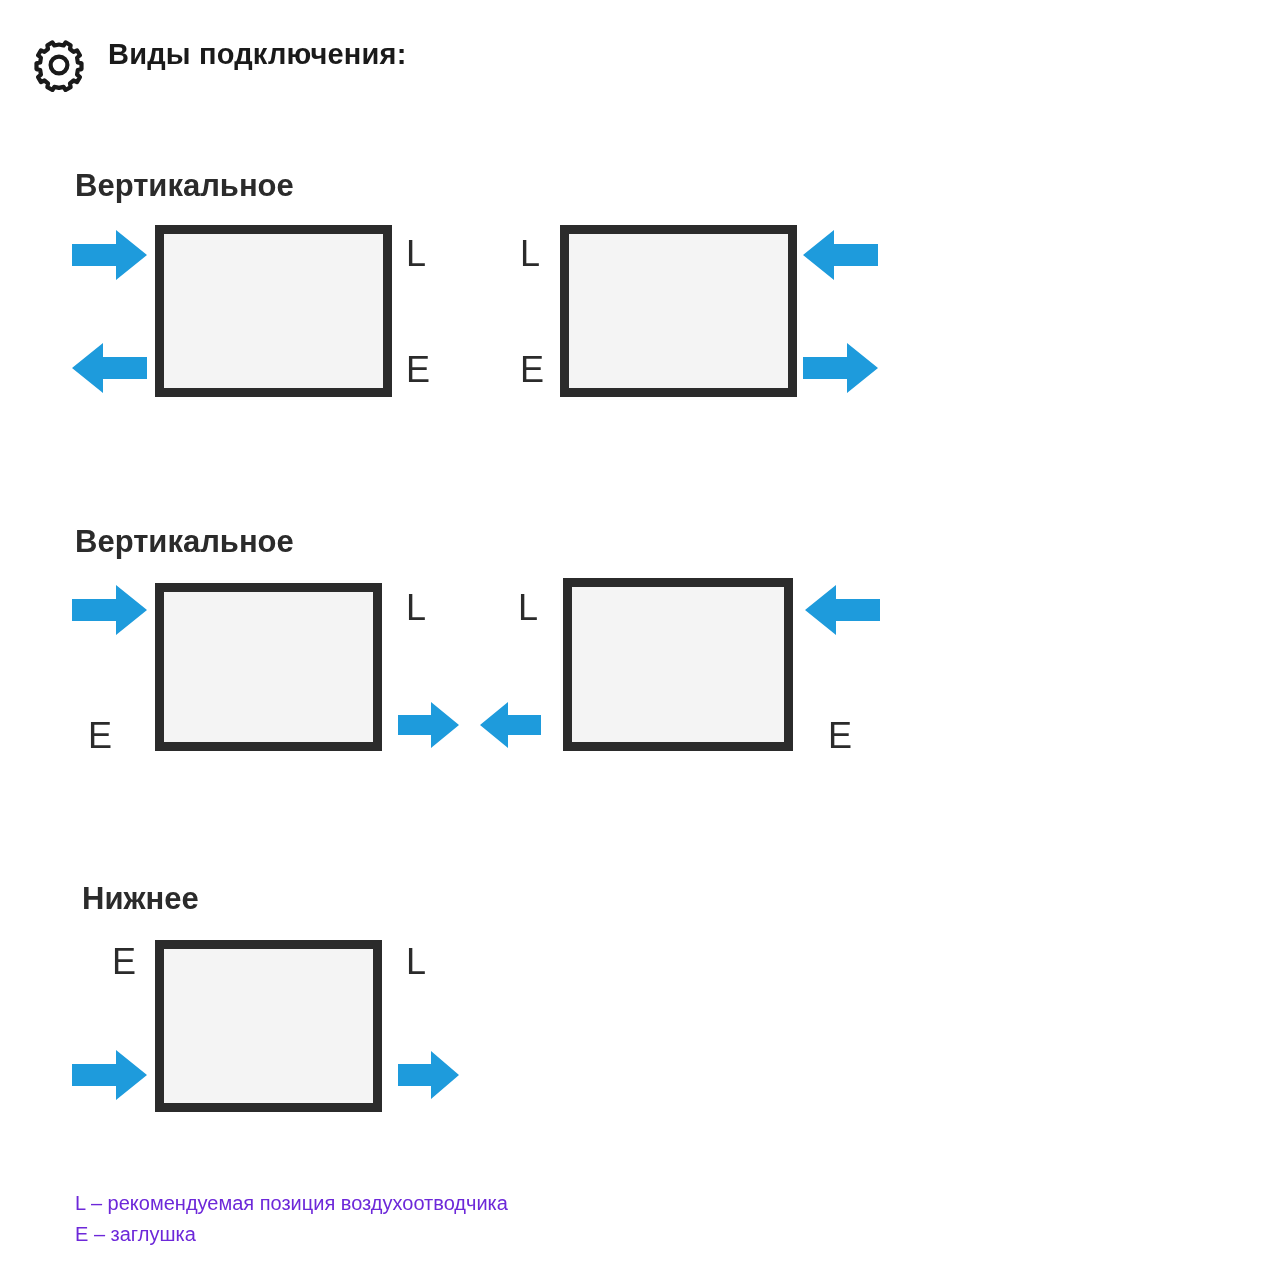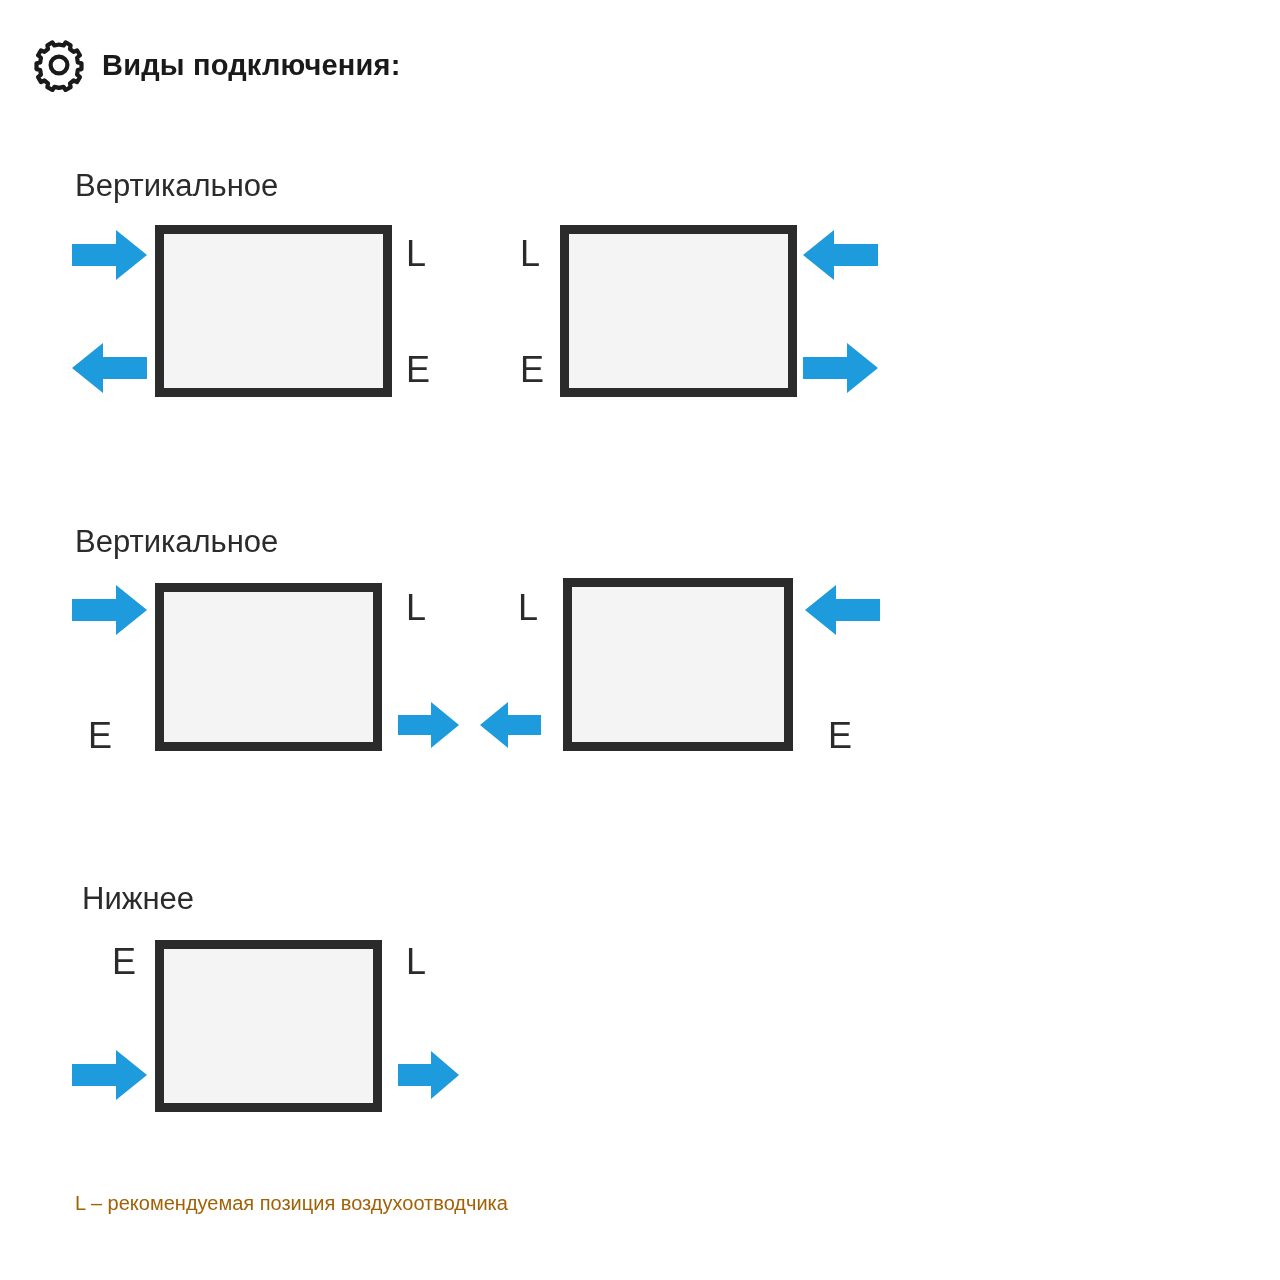--- a/index.html
+++ b/index.html
@@ -15,40 +15,40 @@
     color: #222222;
     overflow: hidden;
   }
 
   
   .header {
     position: absolute;
     top: 38px;
     left: 32px;
     display: flex;
-    align-items: center;
-    gap: 16px;
+    align-items: flex-start;
+    gap: 22px;
   }
   .gear-icon {
     width: 54px;
     height: 54px;
     display: block;
   }
   .header-title {
     font-size: 29px;
     font-weight: bold;
     color: #1a1a1a;
     letter-spacing: 0.2px;
   }
 
   
   .section-title {
     position: absolute;
     font-size: 31px;
-    font-weight: normal;
+    font-weight: bold;
     color: #2b2b2b;
     white-space: nowrap;
   }
 
   
   .radiator {
     position: absolute;
     box-sizing: border-box;
     border: 9px solid #2b2b2b;
     background: #f4f4f4;
@@ -68,21 +68,21 @@
     color: #2b2b2b;
     line-height: 1;
   }
 
   
   .legend {
     position: absolute;
     left: 75px;
     top: 1188px;
     font-size: 20px;
-    color: #a16207;
+    color: #6d28d9;
     line-height: 1.55;
   }
   .legend div { white-space: nowrap; }
 </style>
 </head>
 <body>
 
 <div class="header">
   <span class="gear-icon">
     <svg width="54" height="54" viewBox="0 0 54 54" xmlns="http://www.w3.org/2000/svg">
@@ -187,13 +187,14 @@
   <svg width="62" height="54" viewBox="0 0 62 54" xmlns="http://www.w3.org/2000/svg">
     <path d="M0 16 L33 16 L33 3 L61 27 L33 51 L33 38 L0 38 Z" fill="#1e9bdc"></path>
   </svg>
 </span>
 
 <span class="letter" style="left:112px; top:944px;">E</span>
 <span class="letter" style="left:406px; top:944px;">L</span>
 
 <div class="legend">
   <div>L – рекомендуемая позиция воздухоотводчика</div>
+  <div>E – заглушка</div>
 </div>
 
 </body></html>

